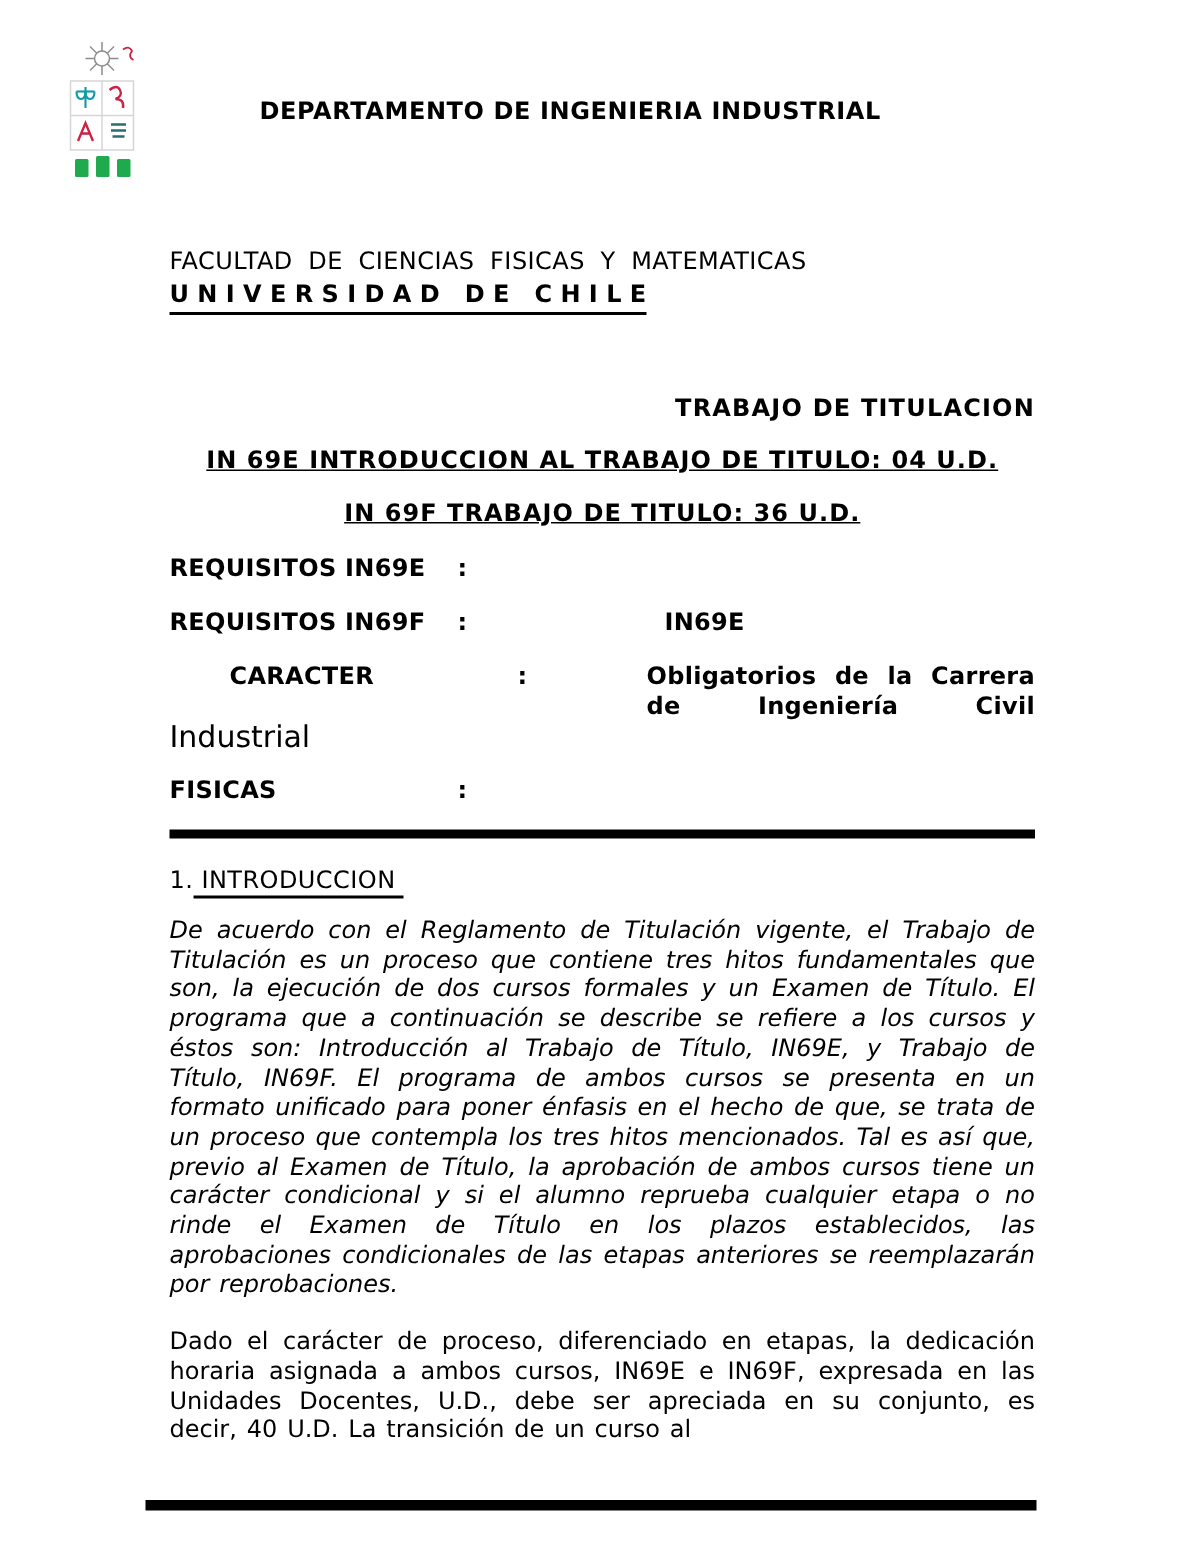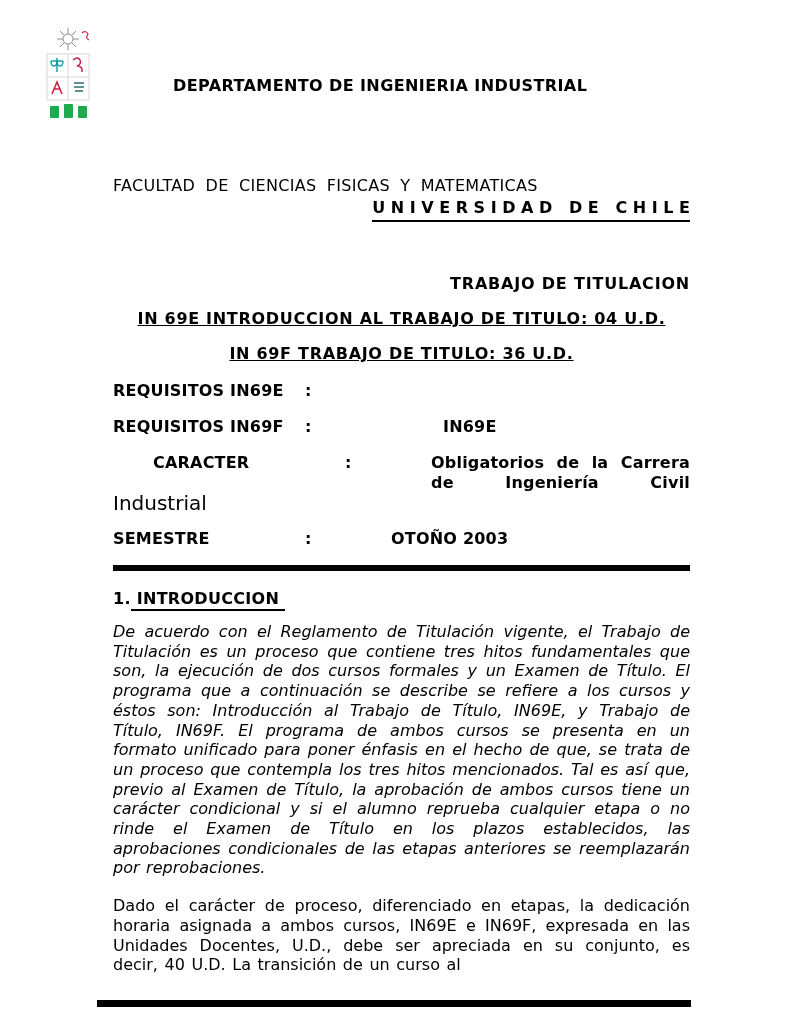--- a/index.html
+++ b/index.html
@@ -15,38 +15,38 @@
     background: #fff;
     overflow: hidden;
   }
   .logo {
     position: absolute;
     left: 40px; top: 26px;
     width: 56px; height: 104px;
   }
   .content {
     position: absolute;
-    left: 113px; top: 12px;
+    left: 113px; top: 0;
     width: 577px;
   }
   .dept {
     margin-top: 64px;
     margin-left: 60px;
     font-size: 16px; font-weight: bold;
     letter-spacing: 0.4px;
     line-height: 20px;
   }
   .faculty {
     margin-top: 80px;
     font-size: 16px;
     word-spacing: 5px;
     letter-spacing: 0.3px;
     line-height: 20px;
   }
-  .univ-wrap { margin-top: 1px; line-height: 22px; text-align: right; }
+  .univ-wrap { margin-top: 1px; line-height: 22px; }
   .univ {
     display: inline-block;
     font-size: 16px; font-weight: bold;
     border-bottom: 2px solid #000;
     padding-bottom: 1px;
     white-space: pre;
   }
   .title-main {
     margin-top: 52px;
     text-align: right;
@@ -79,21 +79,21 @@
     line-height: 20px;
     margin-bottom: 16px;
   }
   .divider {
     margin-top: 13px;
     width: 100%; height: 6px;
     background: #000;
   }
   .section-heading {
     margin-top: 17px;
-    font-size: 16px; font-weight: bold;
+    font-size: 16px; font-weight: normal;
     line-height: 21px;
     letter-spacing: 0.3px;
   }
   .section-heading .h-underline {
     display: inline-block;
     border-bottom: 2px solid #000;
     white-space: pre;
     padding-bottom: 0px;
   }
   .para {
@@ -176,23 +176,22 @@
       </div>
 
       <div class="info-row no-mb">
         <span class="lbl">CARACTER</span>
         <span class="col">:</span>
         <span class="val spread">Obligatorios de la Carrera de Ingeniería Civil</span>
       </div>
       <div class="overflow-line">Industrial</div>
 
       <div class="info-row">
-        <span class="lbl">SEMESTRE</span>
-        <span class="col">:</span>
-        <span class="val">OTOÑO 2003</span>
+        <span class="lbl">FISICAS</span>
+        <span class="col">:</span>
       </div>
 
     </div>
 
     <div class="divider"></div>
 
     <div class="section-heading">
       <span>1.</span><span class="h-underline"> INTRODUCCION </span>
     </div>
 

